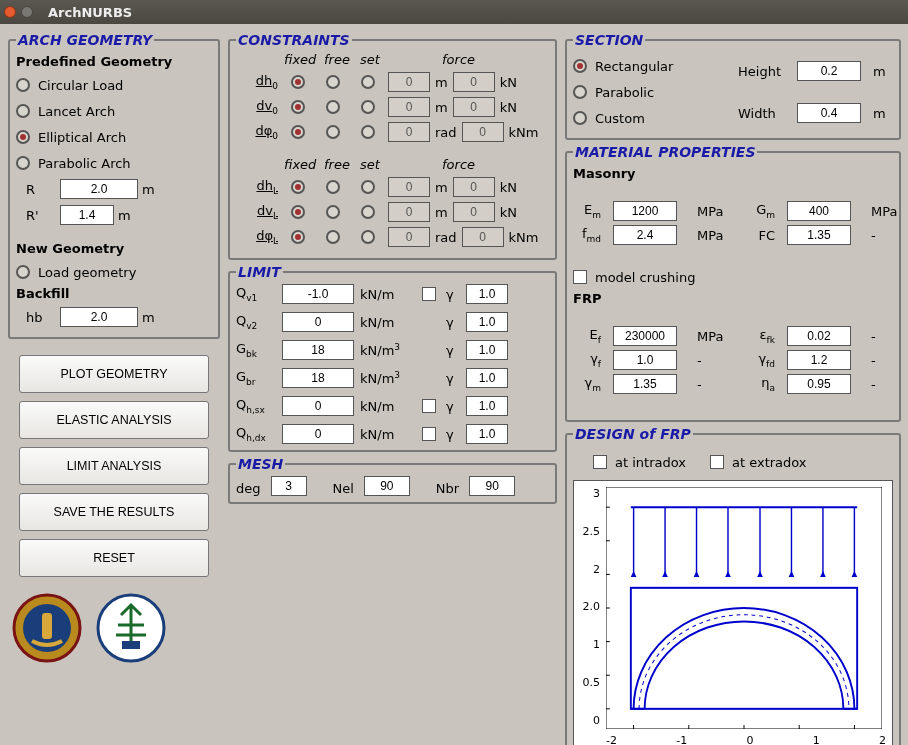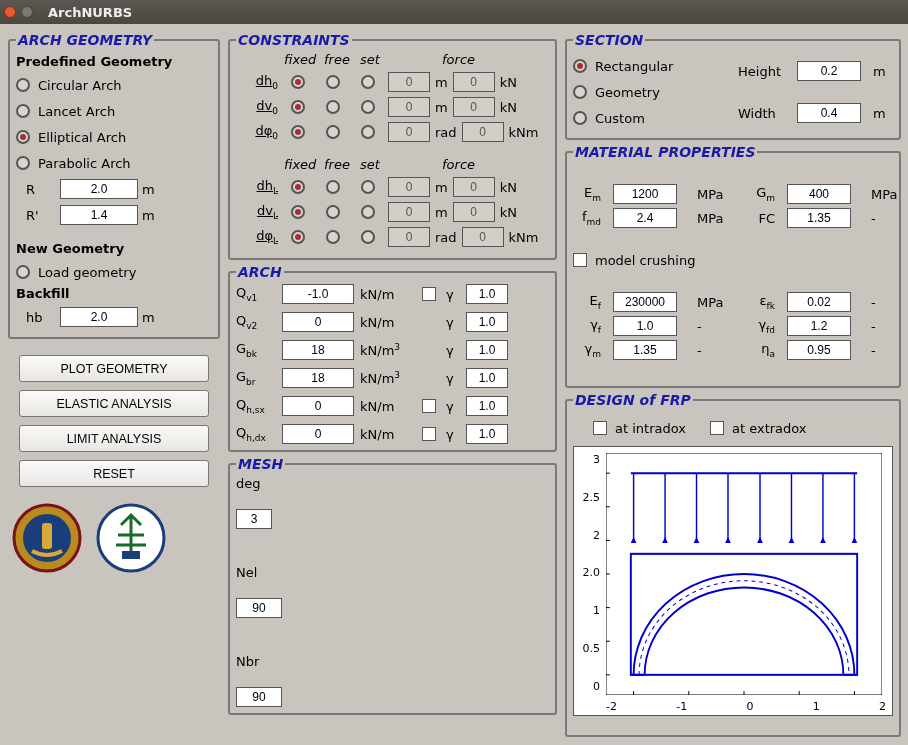--- a/index.html
+++ b/index.html
@@ -70,41 +70,41 @@
   .constraints-hdr span:nth-child(2){width:30px;}
   .constraints-hdr span:nth-child(3){width:30px;}
   .constraints-hdr span:nth-child(4){width:40px;}
   .constraints-hdr span:nth-child(5){width:50px;}
   .crow { display:flex; align-items:center; gap:5px; margin:5px 0;}
   .crow .clbl { width:42px; text-align:right;text-decoration:underline; }
   .crow .radio { margin:0 8px 0 8px;}
   .crow input.field { width:42px;}
   button.big {
     width: 190px;
-    height: 27px;
+    height: 38px;
     margin: 4px auto;
     display:block;
     background: linear-gradient(#fafafa,#e8e6e2);
     border:1px solid #777;
     border-radius:3px;
     font-size:12.5px;
   }
   .logos { display:flex; gap:14px; margin-top:12px; justify-content:flex-start; padding-left:6px;}
   .logo { width:70px; height:70px; }
   .check { width:14px; height:14px; border:1px solid #555; background:#fff; display:inline-block; margin-right:4px; flex-shrink:0;}
   .mat-grid { display:grid; grid-template-columns: 28px 72px 38px 28px 72px 22px; gap:4px 12px; align-items:center; margin:20px 0;}
   .mat-grid .lbl2 { text-align:right; }
   .sect-grid { display:flex; }
   .sect-radios { flex:1;}
   .sect-inputs { display:grid; grid-template-columns: 55px 72px 20px; gap:4px; align-items:center;}
   .design-row { display:flex; gap:24px; margin-left:20px; margin-top:2px; margin-bottom:2px;}
   .chart { border:1px solid #555; background:#fff; height:270px; margin-top:2px; position:relative; font-size:11px; }
   .right-col { display:flex; flex-direction:column;}
   .loads-grid { display:grid; grid-template-columns: 40px 72px 56px 18px 14px 46px; gap:6px; align-items:center; row-gap:8px;}
-  .mesh-row { display:flex; align-items:flex-start; gap:18px;flex-direction:column;}
+  .mesh-row { display:flex; align-items:flex-end; gap:10px;}
   .yaxis{position:absolute; left:2px; top:6px; bottom:22px; width:24px; display:flex; flex-direction:column; justify-content:space-between; text-align:right; font-size:11px;}
   .xaxis{position:absolute; left:32px; right:6px; bottom:1px; height:14px; display:flex; justify-content:space-between; font-size:11px;}
   .plotarea{position:absolute; left:32px; right:10px; top:6px; bottom:20px;}
 </style>
 </head>
 <body>
 
 <div class="titlebar">
   <span class="win-btn close-btn"></span>
   <span class="win-btn min-btn"></span>
@@ -112,62 +112,63 @@
 </div>
 
 <div class="app">
 
   <div class="col1">
     <fieldset class="panel">
       <legend>ARCH GEOMETRY</legend>
       <div class="sub-hdr">Predefined Geometry</div>
       <div class="radio-row">
           <span class="radio"></span>
-          <span>Circular Arch</span>
+          <span>Circular Load</span>
         </div>
       <div class="radio-row">
           <span class="radio"></span>
           <span>Lancet Arch</span>
         </div>
       <div class="radio-row">
           <span class="radio selected"></span>
           <span>Elliptical Arch</span>
         </div>
       <div class="radio-row">
           <span class="radio"></span>
           <span>Parabolic Arch</span>
         </div>
       <div class="row" style="margin-left:10px;">
         <span class="lbl">R</span>
         <input class="field" style="width: 78px;" value="2.0">
         <span class="unit">m</span>
       </div>
       <div class="row" style="margin-left:10px;">
         <span class="lbl">R'</span>
-        <input class="field" style="width: 78px;" value="1.4">
+        <input class="field" style="width: 54px;" value="1.4">
         <span class="unit">m</span>
       </div>
       <div style="height:10px;"></div>
       <div class="sub-hdr">New Geometry</div>
       <div class="radio-row">
           <span class="radio"></span>
           <span>Load geometry</span>
         </div>
       <div class="sub-hdr">Backfill</div>
       <div class="row" style="margin-left:10px;">
         <span class="lbl">hb</span>
         <input class="field" style="width: 78px;" value="2.0">
         <span class="unit">m</span>
       </div>
     </fieldset>
 
     <div style="height:10px;"></div>
     <button class="big">PLOT GEOMETRY</button>
     <button class="big">ELASTIC ANALYSIS</button>
     <button class="big">LIMIT ANALYSIS</button>
+    <button class="big">SAVE THE RESULTS</button>
     <button class="big">RESET</button>
 
     <div class="logos">
       <svg class="logo" viewBox="0 0 70 70">
           <circle cx="35" cy="35" r="33" fill="#b98a1e" stroke="#7a1313" stroke-width="3"></circle>
           <circle cx="35" cy="35" r="24" fill="#1a3e7a"></circle>
           <rect x="30" y="20" width="10" height="26" fill="#d9a83a" rx="3"></rect>
           <path d="M20 48 Q35 56 50 48" stroke="#d9a83a" stroke-width="4" fill="none"></path>
         </svg>
       <svg class="logo" viewBox="0 0 70 70">
@@ -254,21 +255,21 @@
         <span class="radio"></span>
         <span class="radio"></span>
         <input class="field disabled" value="0" style="">
         <span class="unit">rad</span>
         <input class="field disabled" value="0" style="">
         <span class="unit">kNm</span>
       </div>
     </fieldset>
 
     <fieldset class="panel">
-      <legend>ARCH</legend>
+      <legend>LIMIT</legend>
       <div class="loads-grid">
         <span><span>Q</span><span class="sub">v1</span></span>
         <input class="field" style="width: 72px;" value="-1.0">
         <span class="unit">kN/m</span>
         <span class="check"></span>
         <span>γ</span>
         <input class="field" style="width: 42px;" value="1.0">
 
         <span><span>Q</span><span class="sub">v2</span></span>
         <input class="field" style="width: 72px;" value="0">
@@ -326,59 +327,61 @@
     <fieldset class="panel">
       <legend>SECTION</legend>
       <div class="sect-grid">
         <div class="sect-radios">
           <div class="radio-row">
               <span class="radio selected"></span>
               <span>Rectangular</span>
             </div>
           <div class="radio-row">
               <span class="radio"></span>
-              <span>Geometry</span>
+              <span>Parabolic</span>
             </div>
           <div class="radio-row">
               <span class="radio"></span>
               <span>Custom</span>
             </div>
         </div>
         <div class="sect-inputs">
           <span>Height</span>
           <input class="field" value="0.2" style="">
           <span class="unit">m</span>
           <span>Width</span>
           <input class="field" value="0.4" style="">
           <span class="unit">m</span>
         </div>
       </div>
     </fieldset>
 
     <fieldset class="panel">
       <legend>MATERIAL PROPERTIES</legend>
+      <div class="sub-hdr">Masonry</div>
       <div class="mat-grid">
         <span class="lbl2"><span>E</span><span class="sub">m</span></span>
         <input class="field" value="1200" style="">
         <span class="unit">MPa</span>
         <span class="lbl2"><span>G</span><span class="sub">m</span></span>
         <input class="field" value="400" style="">
         <span class="unit">MPa</span>
 
         <span class="lbl2"><span>f</span><span class="sub">md</span></span>
         <input class="field" value="2.4" style="">
         <span class="unit">MPa</span>
         <span class="lbl2">FC</span>
         <input class="field" value="1.35" style="">
         <span class="unit">-</span>
       </div>
       <div class="row">
           <span class="check"></span>
           <span>model crushing</span>
         </div>
+      <div class="sub-hdr">FRP</div>
       <div class="mat-grid">
         <span class="lbl2"><span>E</span><span class="sub">f</span></span>
         <input class="field" value="230000" style="">
         <span class="unit">MPa</span>
         <span class="lbl2"><span>ε</span><span class="sub">fk</span></span>
         <input class="field" value="0.02" style="">
         <span class="unit">-</span>
 
         <span class="lbl2"><span>γ</span><span class="sub">f</span></span>
         <input class="field" value="1.0" style="">

